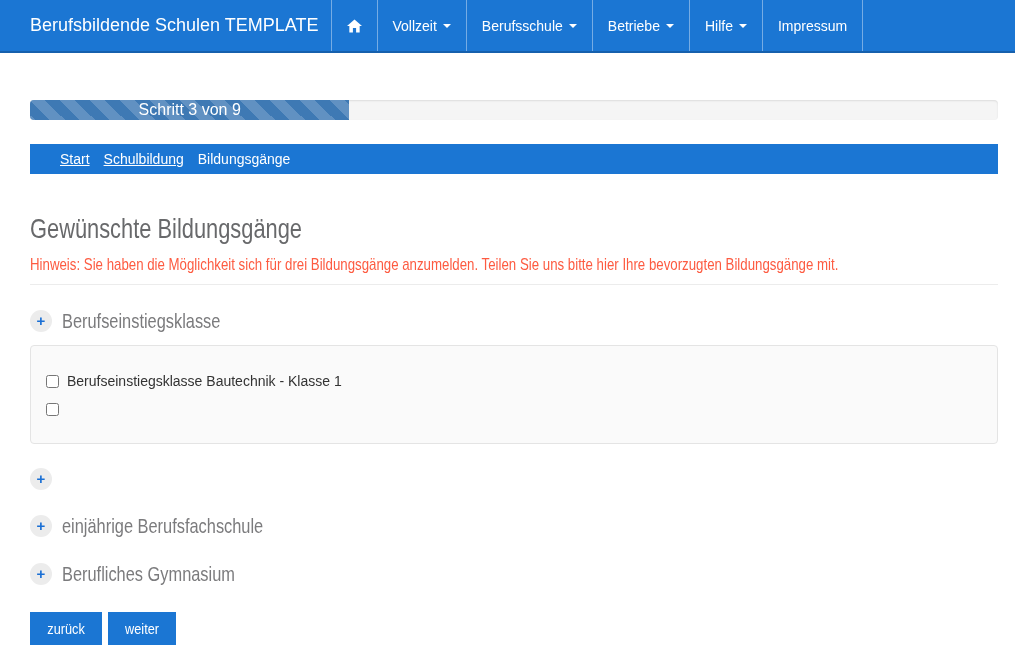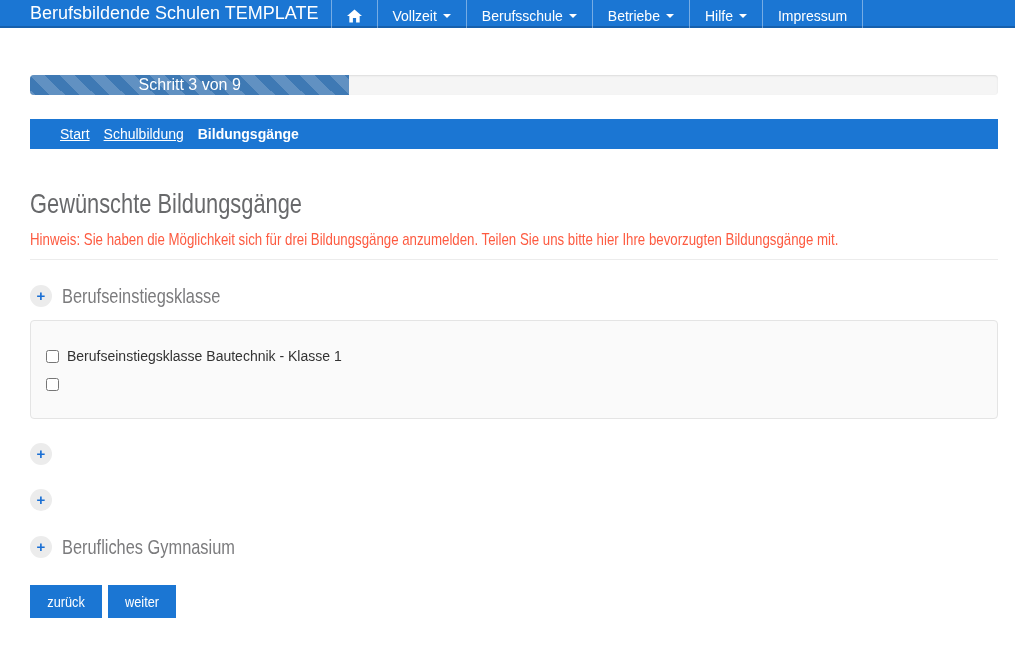--- a/index.html
+++ b/index.html
@@ -1,20 +1,20 @@
 <!DOCTYPE html>
 <html><head>
 <meta charset="utf-8">
 <style>
   * { margin:0; padding:0; box-sizing:border-box; }
   html,body { width:1015px; height:645px; background:#ffffff;
               font-family:"Liberation Sans", sans-serif; overflow:hidden; }
 
   
-  .navbar { height:28px; background:#1b76d3; display:flex; align-items:stretch;
+  .navbar { height:53px; background:#1b76d3; display:flex; align-items:stretch;
             border-bottom:2px solid rgba(0,0,0,0.18); width:100%; }
   .navbar-inner { display:flex; align-items:stretch; margin-left:30px; }
   .brand { color:#ffffff; font-size:18px; display:flex; align-items:center;
            padding-right:12px; white-space:nowrap; }
   .nav-item { display:flex; align-items:center; padding:16px 15px; color:#ffffff;
               font-size:14px; border-left:1px solid rgba(255,255,255,0.4);
               cursor:pointer; white-space:nowrap; }
   .nav-item:last-child { border-right:1px solid rgba(255,255,255,0.4); }
   .caret { display:inline-block; width:0; height:0; margin-left:6px;
            border-left:4px solid transparent; border-right:4px solid transparent;
@@ -31,21 +31,21 @@
         display:flex; align-items:center; justify-content:center;
         background-image:linear-gradient(45deg, rgba(255,255,255,0.18) 25%, transparent 25%,
           transparent 50%, rgba(255,255,255,0.18) 50%, rgba(255,255,255,0.18) 75%,
           transparent 75%, transparent);
         background-size:30px 30px; }
 
   
   .breadcrumb { margin-top:24px; height:30px; background:#1b76d3; display:flex;
                 align-items:center; padding:0 30px; gap:14px; }
   .crumb-link { color:#ffffff; font-size:14px; text-decoration:underline; cursor:pointer; }
-  .crumb-current { color:#ffffff; font-size:14px; font-weight:bold; }
+  .crumb-current { color:#ffffff; font-size:14px; font-weight:normal; }
 
   
   .cond { display:inline-block; transform:scaleX(0.78); transform-origin:0 50%;
           white-space:nowrap; }
 
   
   .page-title { margin-top:40px; font-size:28px; font-weight:normal; color:#68696b;
                 line-height:30px; }
   .hint { margin-top:11px; font-size:17px; color:#fd5b41; line-height:20px; }
   hr.sep { border:none; border-top:1px solid #ececec; margin-top:9px; }
@@ -144,20 +144,23 @@
       <input type="checkbox" style="">
     </label>
   </div>
 
   <div class="section-header">
     <span class="plus-icon">+</span>
   </div>
 
   <div class="section-header">
     <span class="plus-icon">+</span>
+    <span class="section-title">
+      <span class="cond">einjährige Berufsfachschule</span>
+    </span>
   </div>
 
   <div class="section-header">
     <span class="plus-icon">+</span>
     <span class="section-title">
       <span class="cond">Berufliches Gymnasium</span>
     </span>
   </div>
 
   <div class="button-row">

